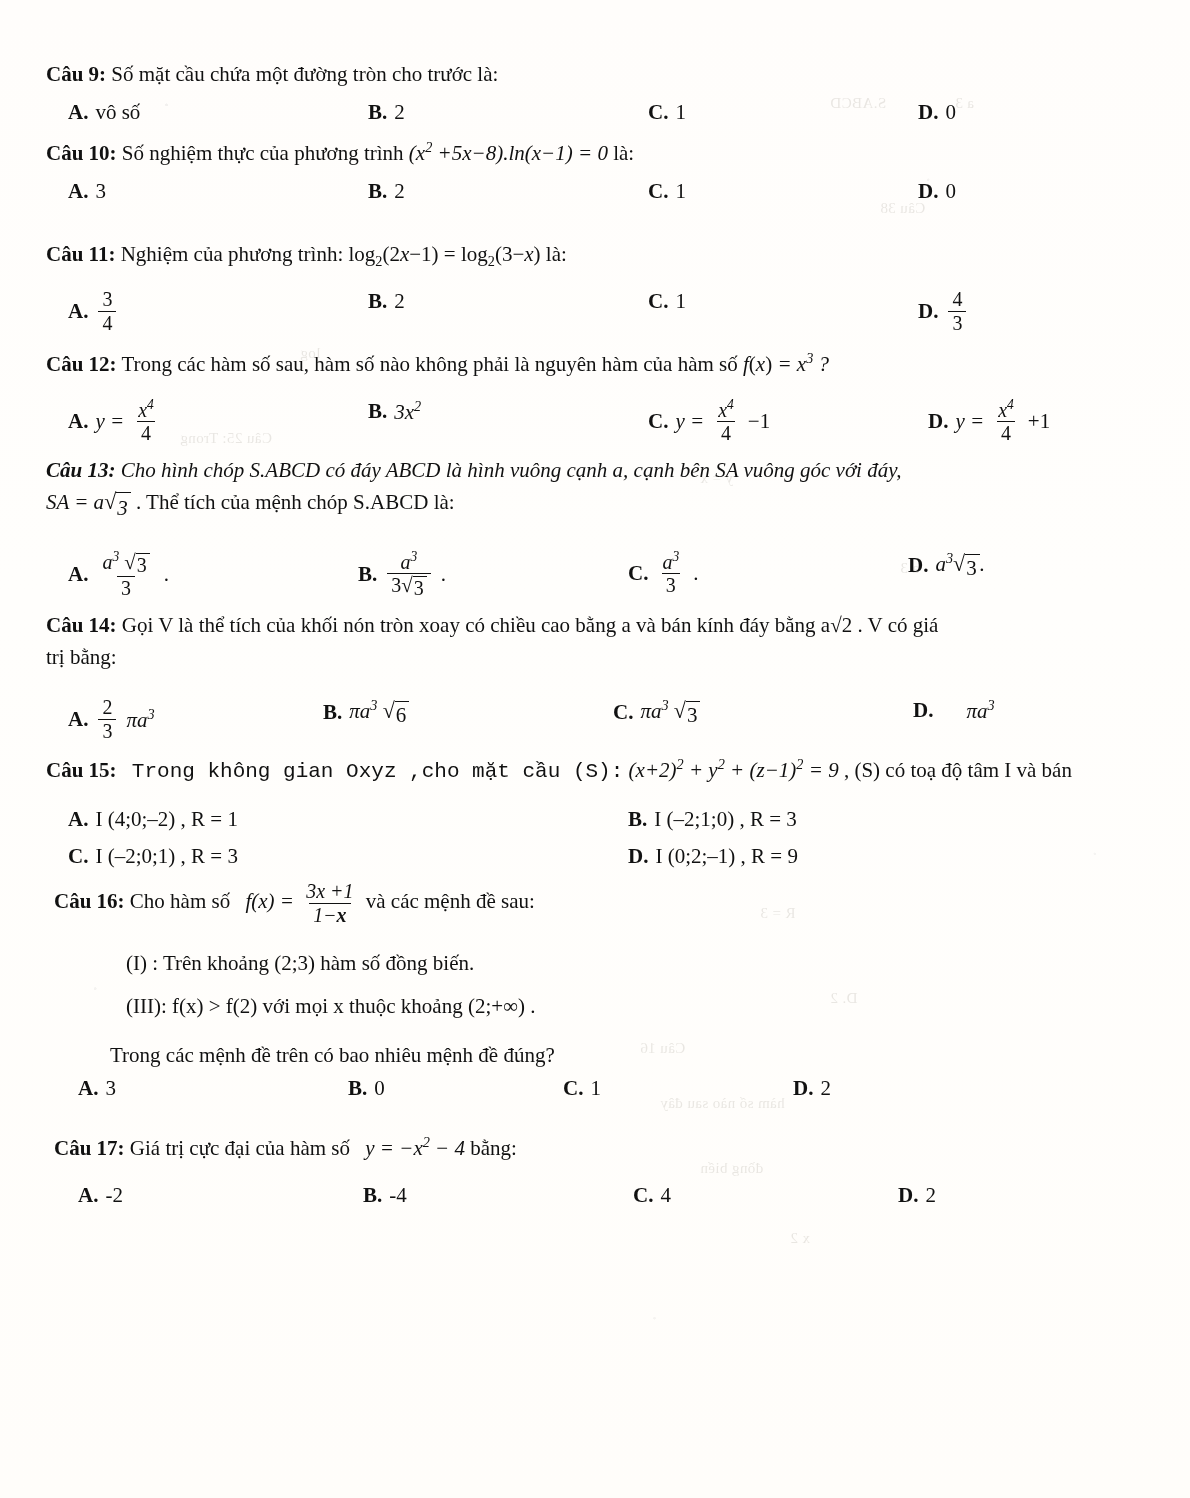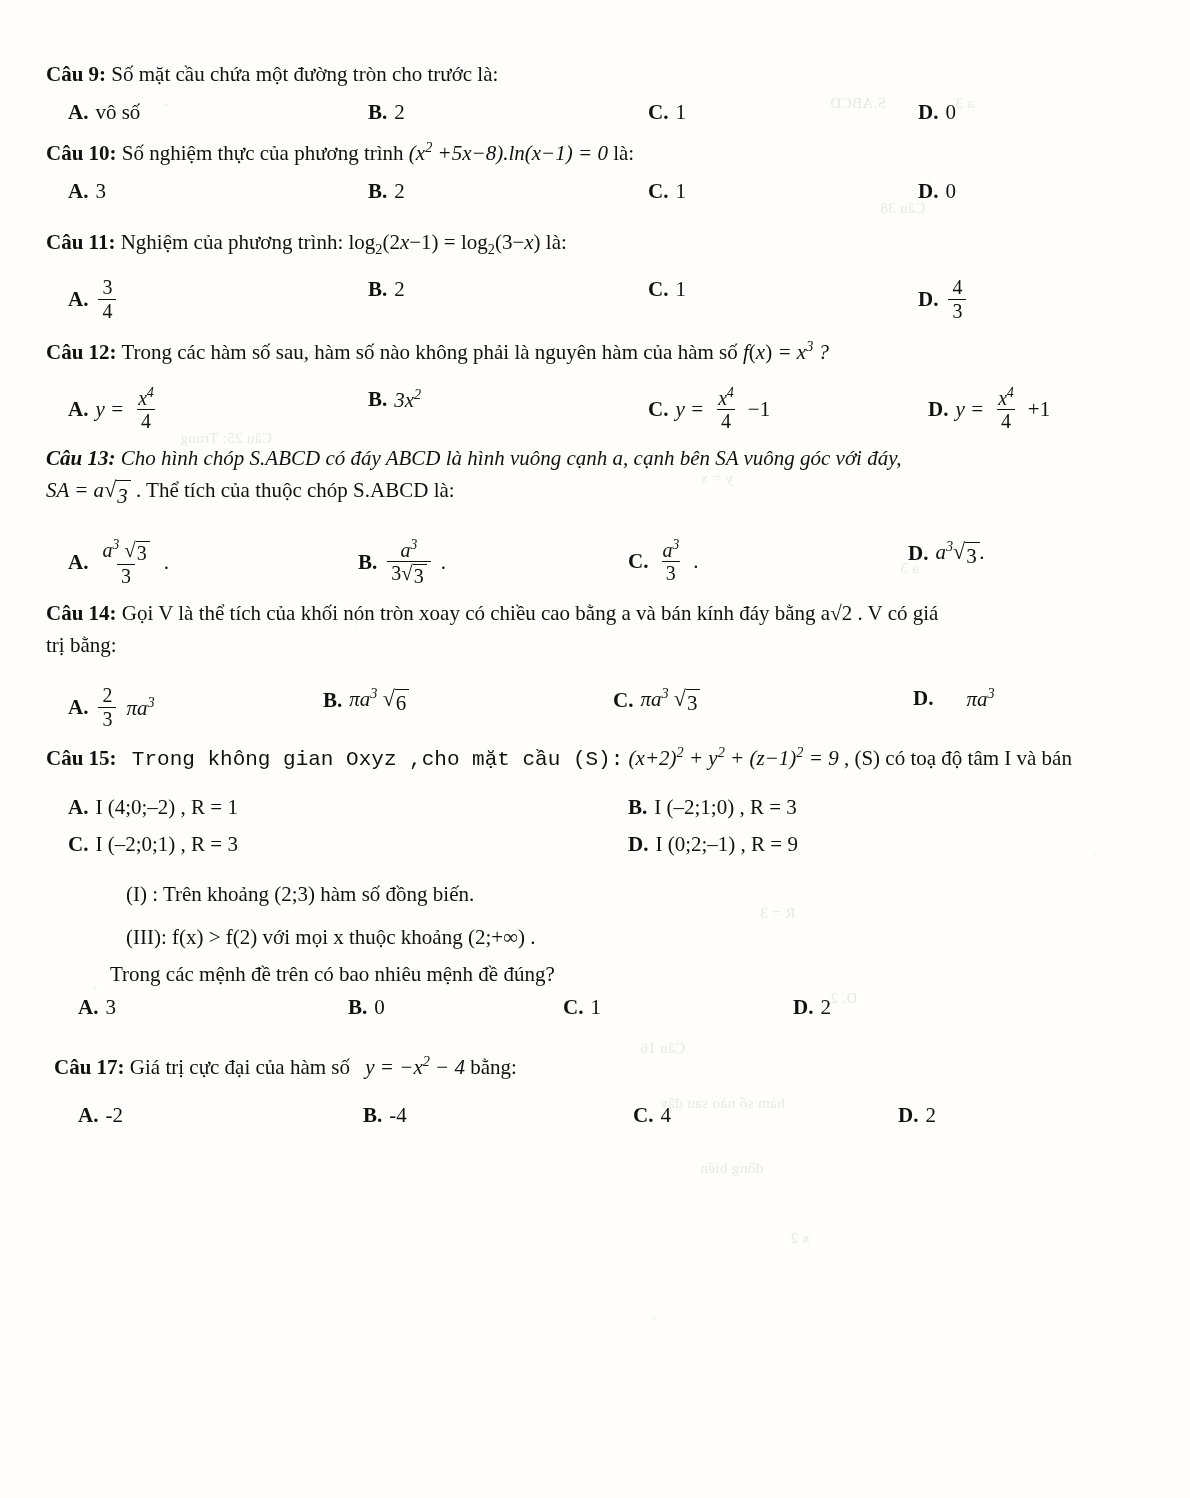--- a/index.html
+++ b/index.html
@@ -143,21 +143,21 @@
     margin-top: 1px;
   }
   .stmt {
     font-size: 21px;
     margin: 0 0 4px 0;
     padding-left: 80px;
     line-height: 1.5;
   }
   .stmt-q {
     font-size: 21px;
-    margin: 8px 0 4px 0;
+    margin: 20px 0 4px 0;
     padding-left: 64px;
   }
 </style>
 </head>
 <body>
 
 <div class="page">
   <div class="paper-noise"></div>
 
   <div class="bleed" style="left:830px; top:95px;">S.ABCD</div>
@@ -218,21 +218,21 @@
       <div class="opt" style="width:270px;">
         <span class="opt-letter">C.</span>
         <span class="opt-text">1</span>
       </div>
       <div class="opt">
         <span class="opt-letter">D.</span>
         <span class="opt-text">0</span>
       </div>
     </div>
 
-    <div class="q" style="margin-top:24px;">
+    <div class="q" style="margin-top:36px;">
       <span class="q-label">Câu 11:</span>
       <span class="q-body">Nghiệm của phương trình:</span>
       <span>log<span class="sub">2</span>(2<span class="it">x</span>−1) = log<span class="sub">2</span>(3−<span class="it">x</span>)</span>
       <span class="q-body">là:</span>
     </div>
     <div class="opts" style="margin-top:18px;">
       <div class="opt" style="width:300px; padding-left:22px;">
         <span class="opt-letter">A.</span>
         <span class="frac">
             <span class="num">3</span>
@@ -296,21 +296,21 @@
 
     <div class="q" style="margin-top:10px;font-style:italic;">
       <span class="q-label">Câu 13:</span>
       <span class="q-body">Cho hình chóp S.ABCD có đáy ABCD là hình vuông cạnh a, cạnh bên SA vuông góc với đáy,</span>
     </div>
     <div class="q-line2">
       <span class="it">SA = a<span class="sqrt">
             <span class="rad">√</span>
             <span class="radicand">3</span>
           </span></span>
-      <span class="q-body">. Thể tích của thuộc chóp S.ABCD là:</span>
+      <span class="q-body">. Thể tích của mệnh chóp S.ABCD là:</span>
     </div>
     <div class="opts" style="margin-top:26px;">
       <div class="opt" style="width:290px; padding-left:22px;">
         <span class="opt-letter">A.</span>
         <span class="frac">
           <span class="num it">a<span class="sup">3</span> <span class="sqrt">
                 <span class="rad">√</span>
                 <span class="radicand" style="font-style:normal;">3</span>
               </span></span>
           <span class="den">3</span>
@@ -399,20 +399,31 @@
       <div class="opt" style="width:560px; padding-left:22px;">
         <span class="opt-letter">C.</span>
         <span class="opt-text">I (–2;0;1) , R = 3</span>
       </div>
       <div class="opt">
         <span class="opt-letter">D.</span>
         <span class="opt-text">I (0;2;–1) , R = 9</span>
       </div>
     </div>
 
+    <div class="q" style="margin-top:8px; padding-left:8px;">
+      <span class="q-label">Câu 16:</span>
+      <span class="q-body">Cho hàm số</span>
+      <span class="it" style="margin-left:10px;">f(x) =
+        <span class="frac">
+            <span class="num">3x +1</span>
+            <span class="den">1−<b style="font-weight:bold;">x</b></span>
+          </span>
+      </span>
+      <span class="q-body">và các mệnh đề sau:</span>
+    </div>
     <div class="stmt" style="margin-top:22px;">(I) : Trên khoảng (2;3) hàm số đồng biến.</div>
     <div class="stmt" style="margin-top:12px;">(III): f(x) &gt; f(2) với mọi x thuộc khoảng (2;+∞) .</div>
     <div class="stmt-q">Trong các mệnh đề trên có bao nhiêu mệnh đề đúng?</div>
     <div class="opts" style="margin-top:8px;">
       <div class="opt" style="width:270px; padding-left:32px;">
         <span class="opt-letter">A.</span>
         <span class="opt-text">3</span>
       </div>
       <div class="opt" style="width:215px;">
         <span class="opt-letter">B.</span>

